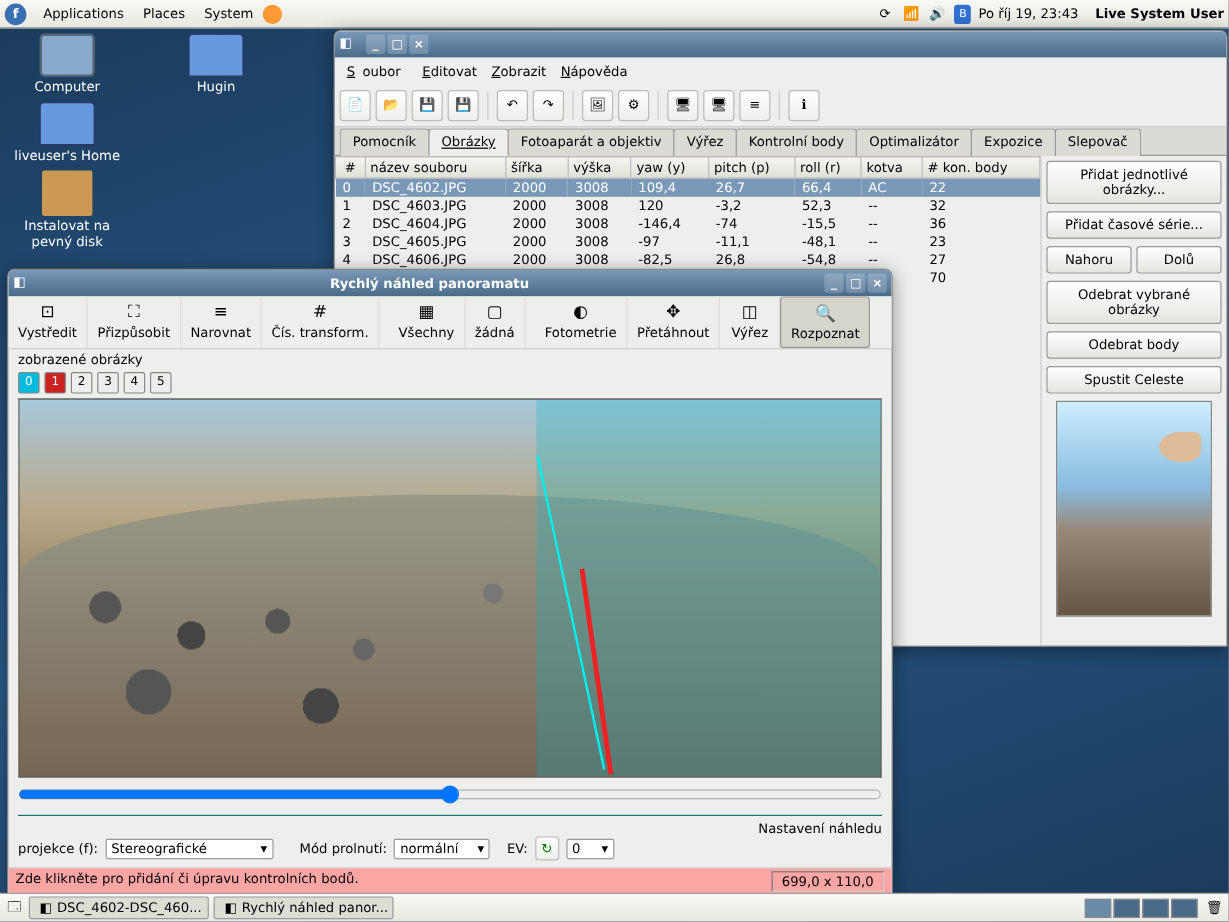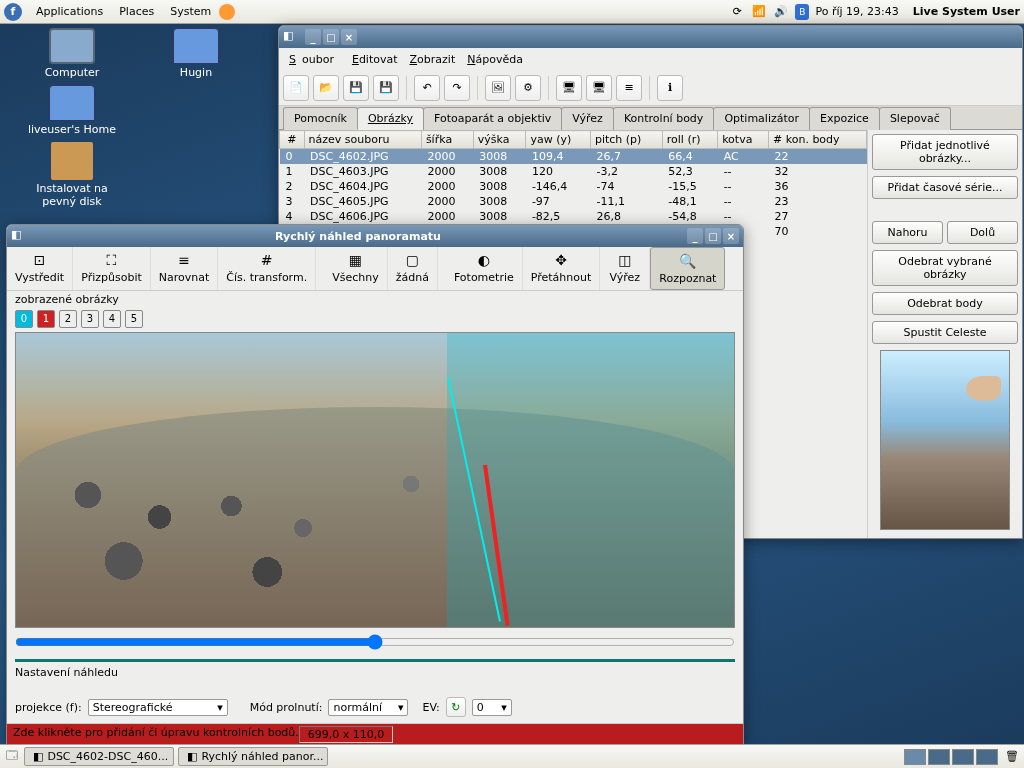--- a/index.html
+++ b/index.html
@@ -6,21 +6,21 @@
 body { width: 1024px; height: 768px; overflow: hidden; background: linear-gradient(160deg, #1a3a5a 0%, #2a5a8a 50%, #1a3a5a 100%); position: relative; }
 
 
 .top-panel { position: absolute; top: 0; left: 0; right: 0; height: 24px; background: linear-gradient(#f8f8f5, #e8e8e0); display: flex; align-items: center; padding: 0 4px; border-bottom: 1px solid #a0a0a0; }
 .fedora-icon { width: 18px; height: 18px; background: #3c6eb4; border-radius: 50%; margin-right: 6px; display: flex; align-items: center; justify-content: center; color: white; font-weight: bold; }
 .menu-item { padding: 0 8px; cursor: pointer; }
 .top-right { margin-left: auto; display: flex; align-items: center; gap: 6px; }
 .tray-icon { width: 16px; height: 16px; display: inline-flex; align-items: center; justify-content: center; }
 
 
-.desktop-icons { position: absolute; top: 28px; left: 22px; display: flex; flex-direction: column; gap: 6px; }
+.desktop-icons { position: absolute; top: 28px; left: 6px; display: flex; flex-direction: column; gap: 6px; }
 .desktop-row { display: flex; gap: 24px; }
 .desktop-icon { width: 100px; text-align: center; color: white; font-size: 11px; display: flex; flex-direction: column; align-items: center; gap: 2px; cursor: pointer; }
 .di-computer { width: 46px; height: 36px; background: #88aacc; border-radius: 4px; border: 2px solid #556677; }
 .di-folder { width: 46px; height: 36px; background: #6699dd; border-radius: 4px 4px 0 0; border: 1px solid #336; }
 .di-box { width: 42px; height: 38px; background: #cc9955; border-radius: 2px; }
 
 
 .window { position: absolute; background: #eeeeec; border: 1px solid #888; border-radius: 6px 6px 0 0; box-shadow: 0 3px 15px rgba(0,0,0,0.4); display: flex; flex-direction: column; overflow: hidden; }
 .titlebar { height: 22px; background: linear-gradient(#7a99b8, #4a6a8a); color: white; display: flex; align-items: center; padding: 0 4px; font-weight: bold; }
 .titlebar .title { flex: 1; text-align: center; }
@@ -40,21 +40,21 @@
 .tab { padding: 4px 10px; border: 1px solid #999; border-bottom: none; background: #dcdad5; margin-right: -1px; cursor: pointer; border-radius: 3px 3px 0 0; position: relative; top: 1px; }
 .tab.active { background: #eeeeec; border-bottom: 1px solid #eeeeec; text-decoration: underline; }
 
 
 .hugin-win { top: 25px; left: 278px; width: 745px; height: 514px; }
 .hugin-body { display: flex; flex: 1; overflow: hidden; }
 .hugin-left { flex: 1; display: flex; flex-direction: column; background: #eeeeec; }
 .hugin-right { width: 155px; padding: 4px; display: flex; flex-direction: column; gap: 6px; align-items: center; border-left: 1px solid #ccc; }
 .rbtn { width: 100%; padding: 4px 2px; background: linear-gradient(#fefefe, #e5e5e0); border: 1px solid #999; border-radius: 3px; cursor: pointer; text-align: center; font-size: 11px; }
 .rbtn-row { display: flex; gap: 4px; width: 100%; }
-.rbtn-row .rbtn { flex: 1; margin-top: 16px; }
+.rbtn-row .rbtn { flex: 1; }
 
 
 .table { width: 100%; border-collapse: collapse; }
 .table th { background: linear-gradient(#f5f5f0, #e0e0d8); border: 1px solid #bbb; padding: 2px 4px; font-weight: normal; font-size: 11px; }
 .table td { padding: 1px 6px; font-size: 11px; }
 .table tr.sel td { background: #7a99b8; color: white; }
 .table td.r, .table th.r { text-align: left; }
 
 
 .preview-win { top: 224px; left: 6px; width: 738px; height: 522px; }
@@ -83,25 +83,25 @@
   linear-gradient(to bottom, #999988 0%, #776655 100%);
   border-radius: 50% 50% 0 0 / 30% 30% 0 0;
 }
 .pv-overlay { position: absolute; right: 0; top: 0; width: 40%; height: 100%; background: rgba(0,180,200,0.25); }
 .pv-line-cyan { position: absolute; left: 60%; top: 15%; width: 2px; height: 85%; background: #00eeee; transform: rotate(-12deg); transform-origin: top; }
 .pv-line-red { position: absolute; left: 65%; top: 45%; width: 4px; height: 55%; background: #ee2222; transform: rotate(-8deg); transform-origin: top; }
 
 .pv-slider { margin: 6px 0; }
 .pv-slider input { width: 100%; }
 
-.pv-settings { border-top: 3px solid #0f766e; padding: 4px 0; }
-.pv-settings-row { display: flex; align-items: center; gap: 6px; margin-top: 18px; }
+.pv-settings { border-top: 1px solid #0f766e; padding: 4px 0; text-align: right; }
+.pv-settings-row { display: flex; align-items: center; gap: 6px; margin-top: 0; }
 .pv-select { padding: 1px 4px; background: white; border: 1px solid #999; border-radius: 2px; min-width: 140px; display: flex; justify-content: space-between; }
 
-.pv-status { display: flex; padding: 2px 6px; border-top: 1px solid #ccc; background: #b91c1c; font-size: 11px; }
+.pv-status { display: flex; justify-content: space-between; padding: 2px 6px; border-top: 1px solid #ccc; background: #fca5a5; font-size: 11px; }
 .statcell { border: 1px inset #ccc; padding: 1px 8px; }
 
 
 .thumb { width: 130px; height: 180px; background: linear-gradient(to bottom, #cceeff 0%, #88bbdd 40%, #998877 60%, #665544 100%); border: 1px solid #888; position: relative; }
 .thumb-hand { position: absolute; right: 8px; top: 25px; width: 35px; height: 25px; background: #ddbb99; border-radius: 50% 20% 40% 50%; }
 
 
 .bottom-panel { position: absolute; bottom: 0; left: 0; right: 0; height: 24px; background: linear-gradient(#f8f8f5, #e8e8e0); display: flex; align-items: center; padding: 0 4px; gap: 4px; border-top: 1px solid #a0a0a0; }
 .taskbtn { padding: 2px 8px; border: 1px solid #999; background: #ddddd5; border-radius: 2px; display: flex; align-items: center; gap: 4px; cursor: pointer; max-width: 150px; overflow: hidden; white-space: nowrap; }
 .bottom-right { margin-left: auto; display: flex; gap: 2px; }

